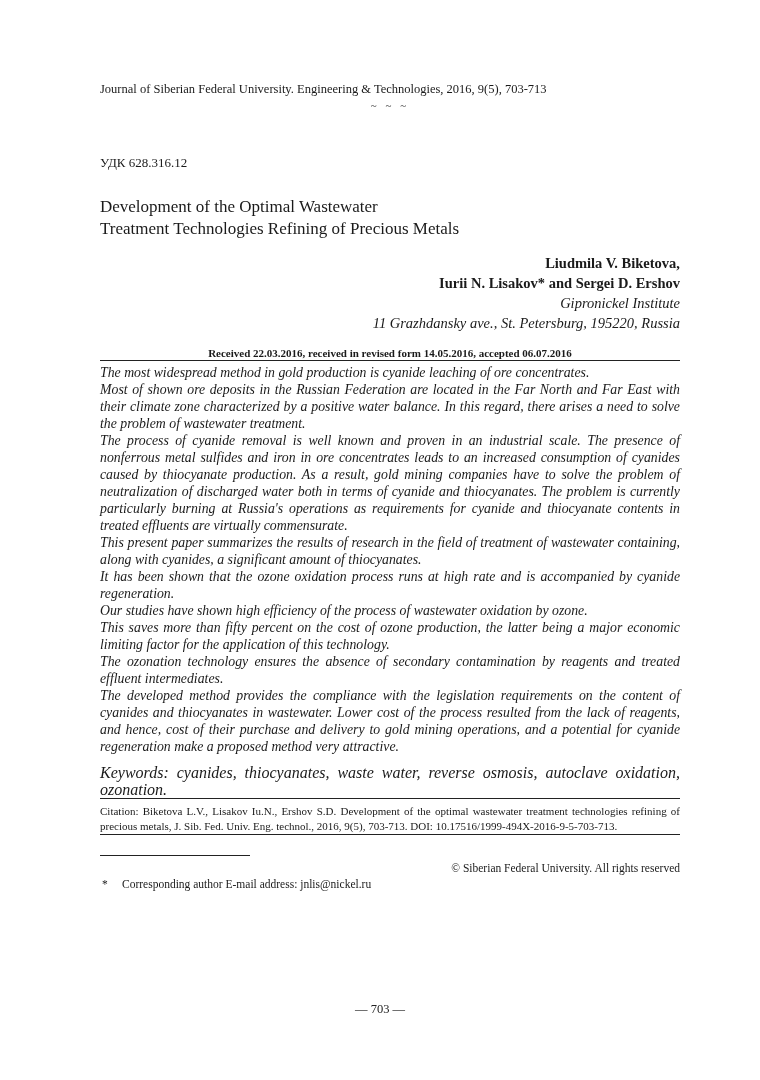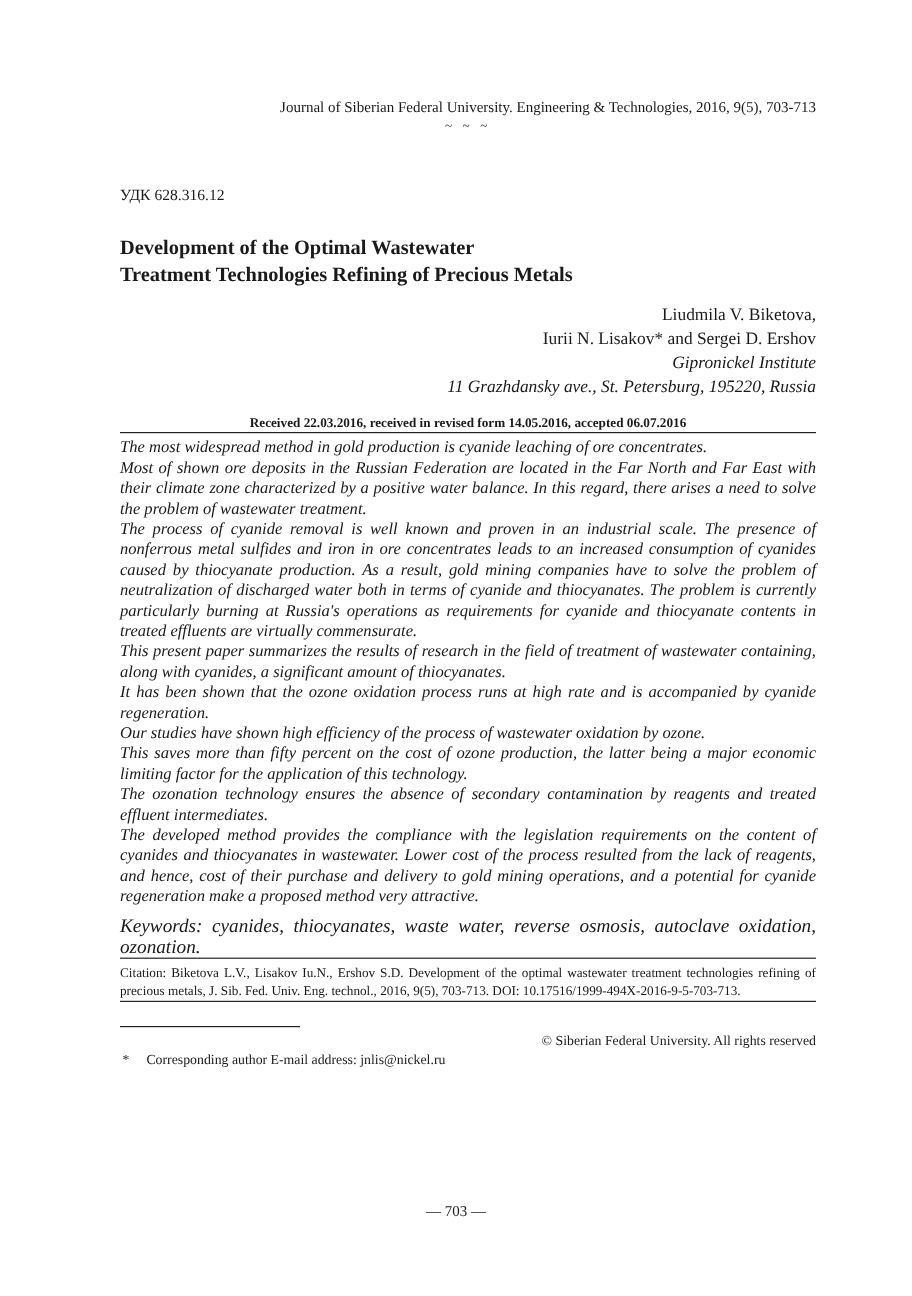--- a/index.html
+++ b/index.html
@@ -18,54 +18,54 @@
     overflow: hidden;
   }
   .content {
     position: absolute;
     left: 100px;
     top: 0;
     width: 580px;
   }
   .journal-line {
     padding-top: 82px;
-    text-align: right;
+    text-align: left;
     font-size: 12.5px;
     line-height: 14px;
   }
   .tildes {
     margin-top: 3px;
     text-align: center;
     font-size: 11px;
     letter-spacing: 3px;
     color: #333;
   }
   .udk {
     margin-top: 44px;
     font-size: 13px;
   }
   .title {
     margin: 26px 0 0 0;
     font-size: 17px;
-    font-weight: bold;
+    font-weight: normal;
     line-height: 20px;
   }
   .title .t-line {
     display: block;
   }
   .title .t-line + .t-line {
     margin-top: 2px;
   }
   .authors {
     margin-top: 14px;
     text-align: right;
     font-size: 14.5px;
     line-height: 20px;
   }
-  .bold { font-weight: normal; }
+  .bold { font-weight: bold; }
   .italic { font-style: italic; }
   .received {
     margin-top: 14px;
     text-align: center;
     font-size: 11px;
     line-height: 13px;
     font-weight: bold;
   }
   hr.rule {
     border: none;

